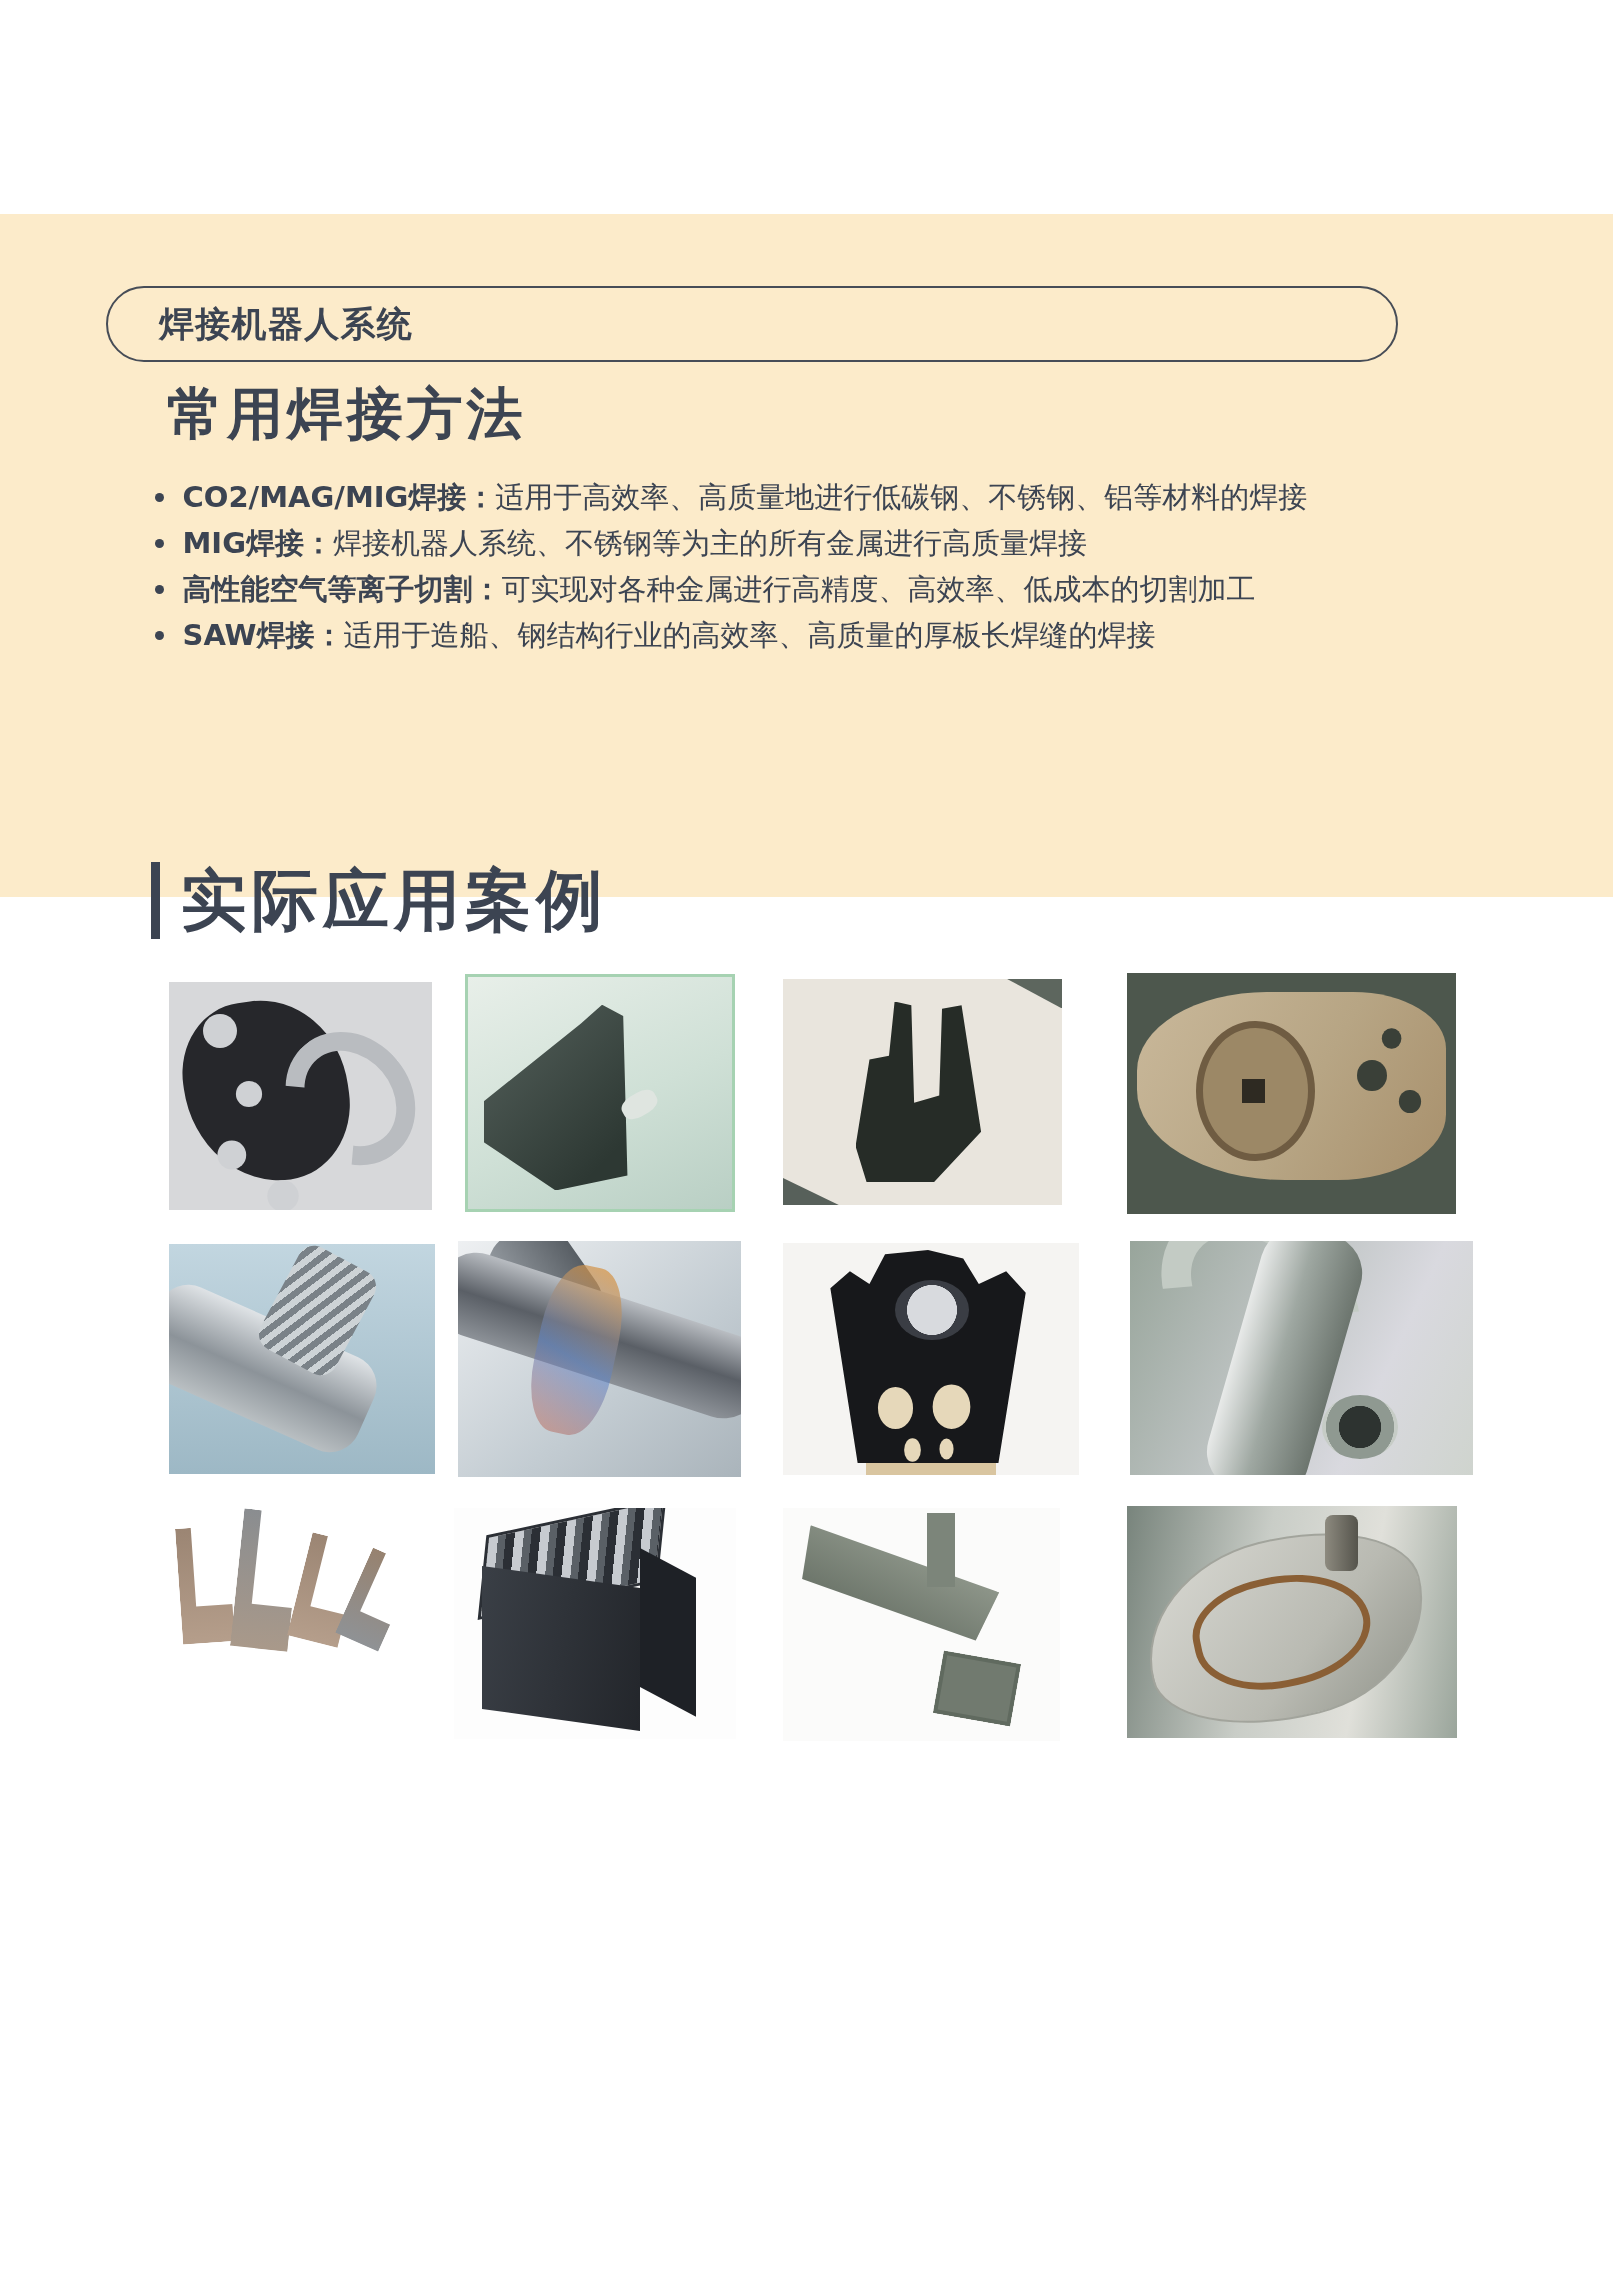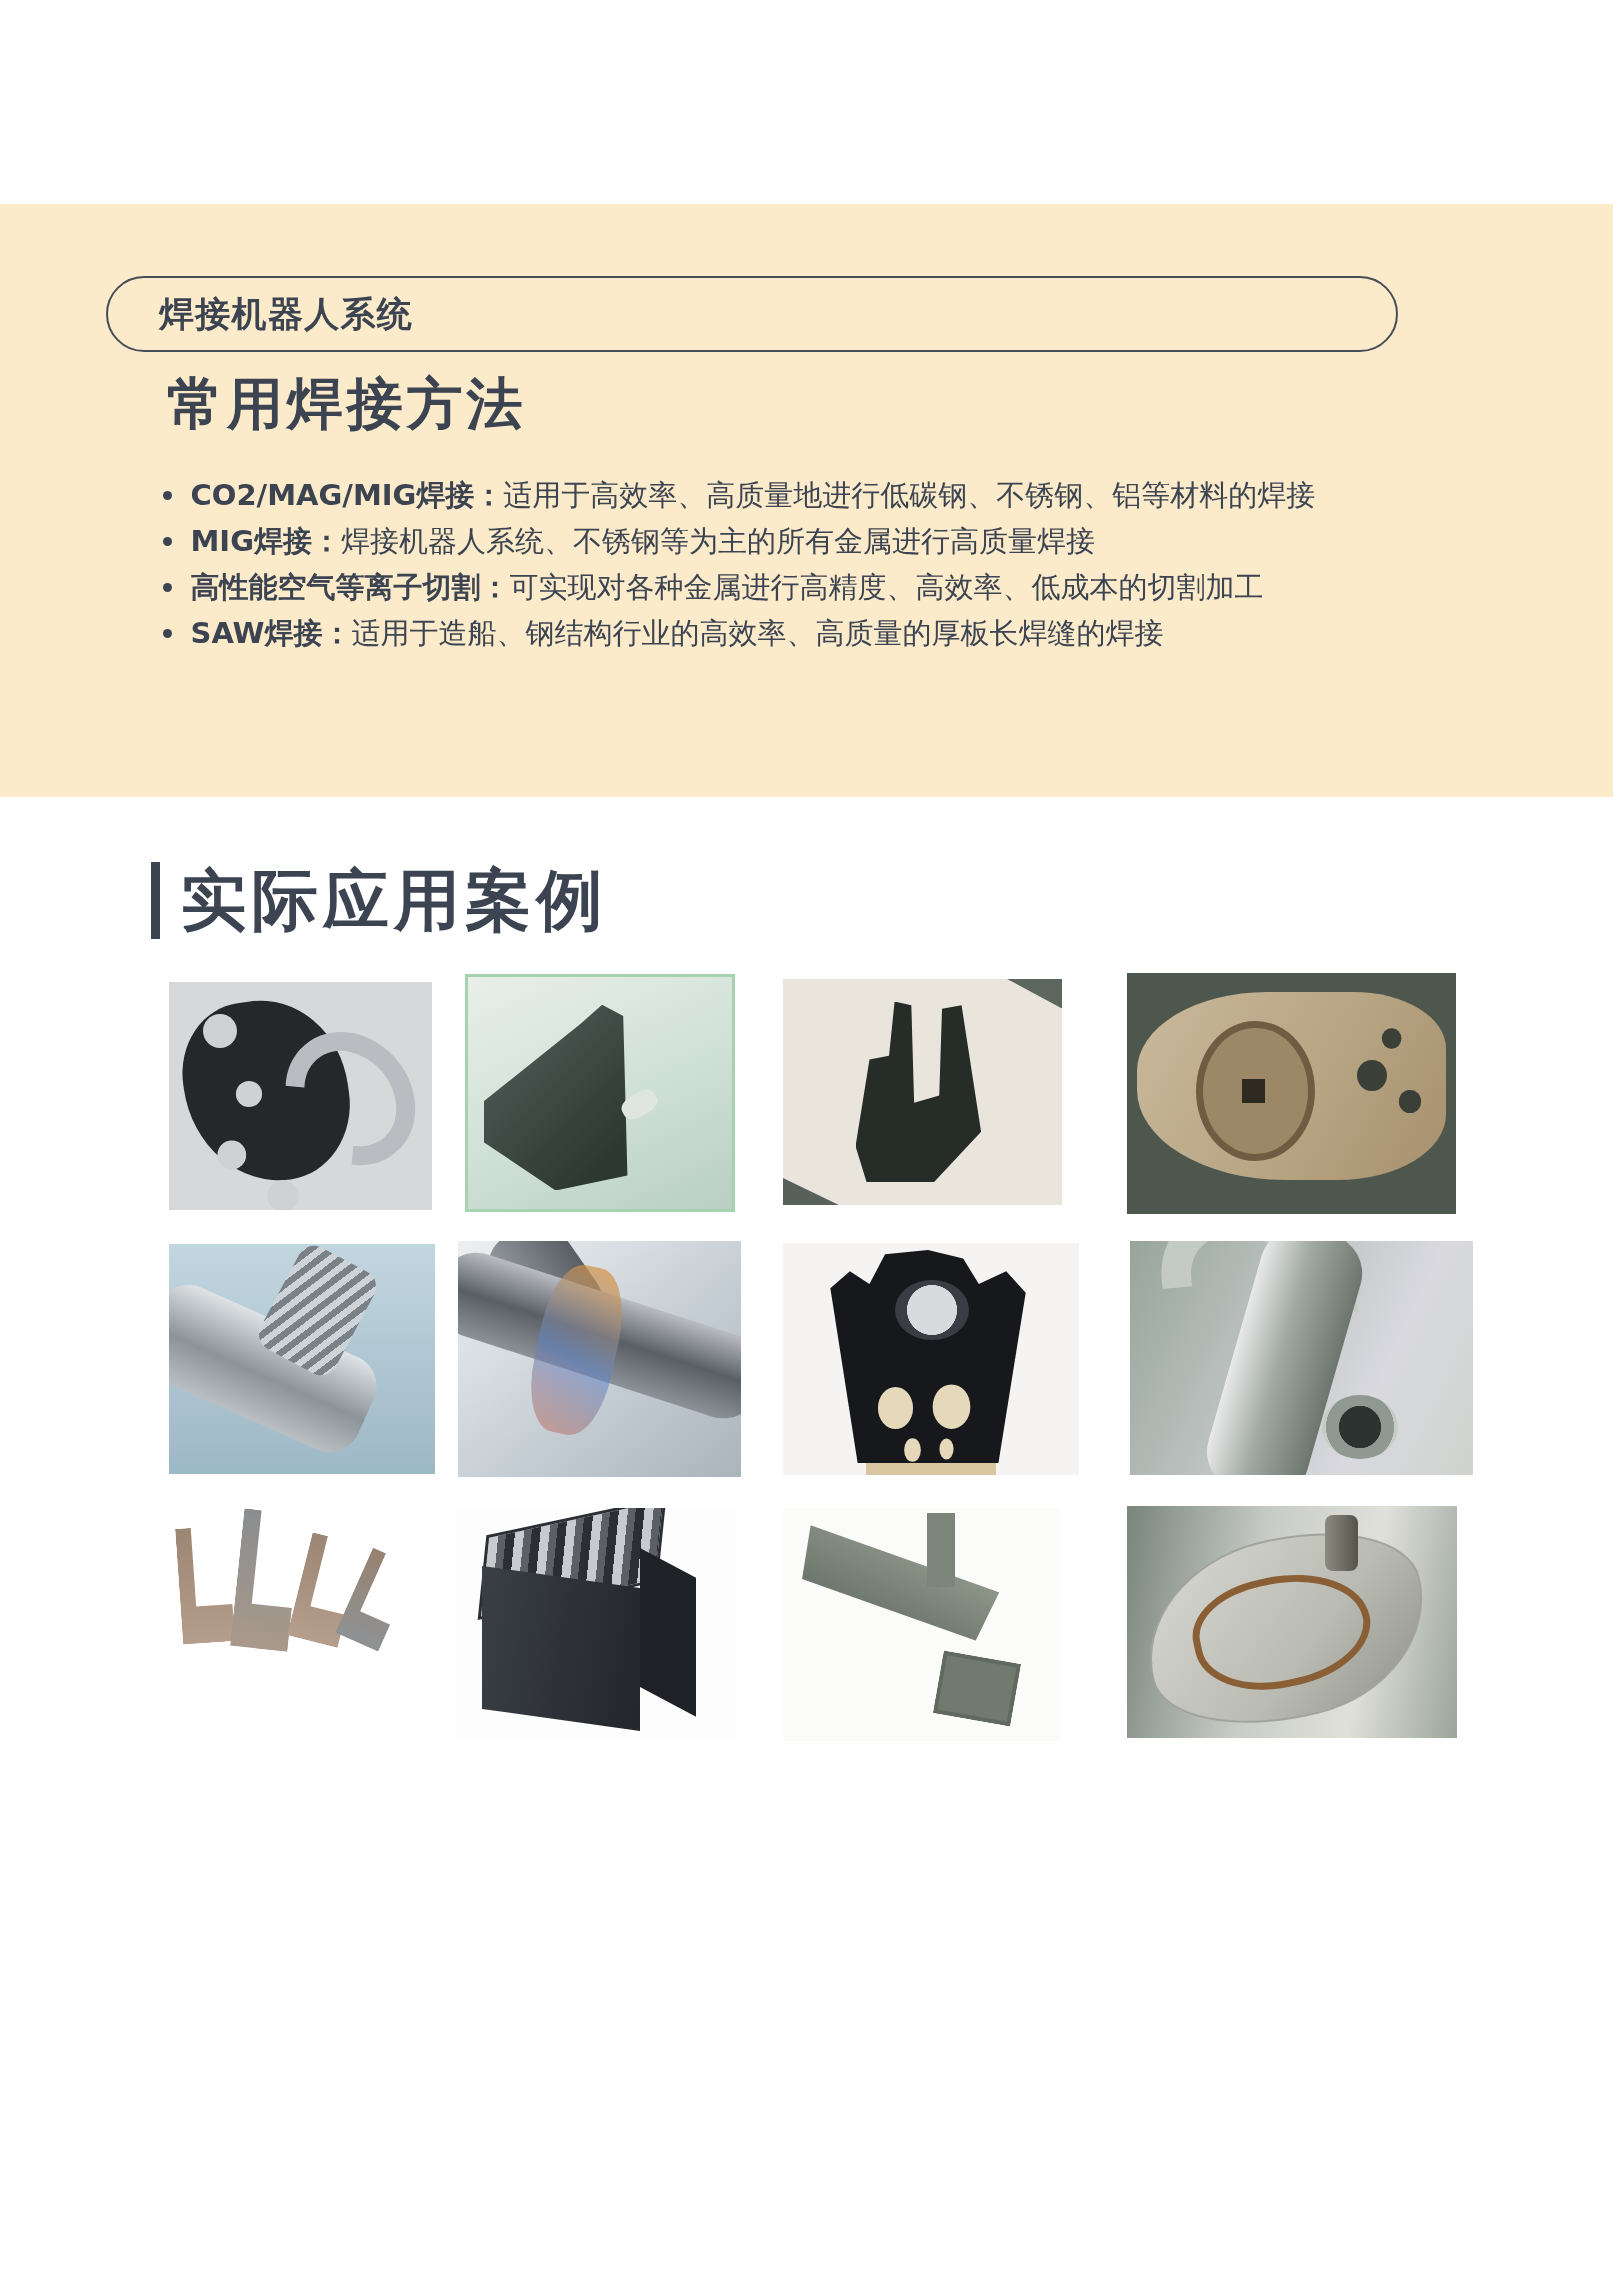--- a/index.html
+++ b/index.html
@@ -1,27 +1,27 @@
 <!DOCTYPE html>
 <html style="font-size:10.5px"><head>
 <meta charset="utf-8">
 <style>
   html,body{margin:0;padding:0;background:#ffffff;}
   body{font-family:"DejaVu Sans","Liberation Sans",sans-serif;}
   #page{position:relative;width:1623px;height:2295px;background:#ffffff;overflow:hidden;}
 
   
-  #banner{position:absolute;left:0;top:204px;width:1613px;height:593px;background:#fcebca;}
+  #banner{position:absolute;left:0;top:214px;width:1613px;height:683px;background:#fcebca;}
   .badge{position:absolute;left:106px;top:72px;width:1292px;height:76px;
          border:2.6px solid #474d57;border-radius:41px;box-sizing:border-box;
          display:flex;align-items:center;padding-left:51px;}
   .badge span{font-size:35px;font-weight:bold;color:#3c4452;letter-spacing:1.3px;}
   .main-title{position:absolute;left:135px;top:169px;font-size:56px;font-weight:bold;
               color:#3c4452;letter-spacing:3.9px;line-height:1.1;margin-left:32px;}
-  .bullets{position:absolute;left:155px;top:260px;margin:8px;padding:0;list-style:none;}
+  .bullets{position:absolute;left:155px;top:260px;margin:0;padding:0;list-style:none;}
   .bullets li{position:relative;font-size:29px;line-height:46px;color:#3c4452;padding-left:27.5px;}
   .bullets li::before{content:"";position:absolute;left:0;top:19px;width:9.2px;height:9.2px;
                       border-radius:50%;background:#3c4452;}
   .bullets .lbl{font-weight:bold;}
 
   
   .section-head{position:absolute;left:151px;top:862px;display:flex;align-items:flex-start;}
   .section-bar{width:8.5px;height:77px;background:#3c4452;margin-right:21px;}
   .section-title{font-size:66px;font-weight:bold;color:#3c4452;letter-spacing:5.2px;line-height:77px;}
 

